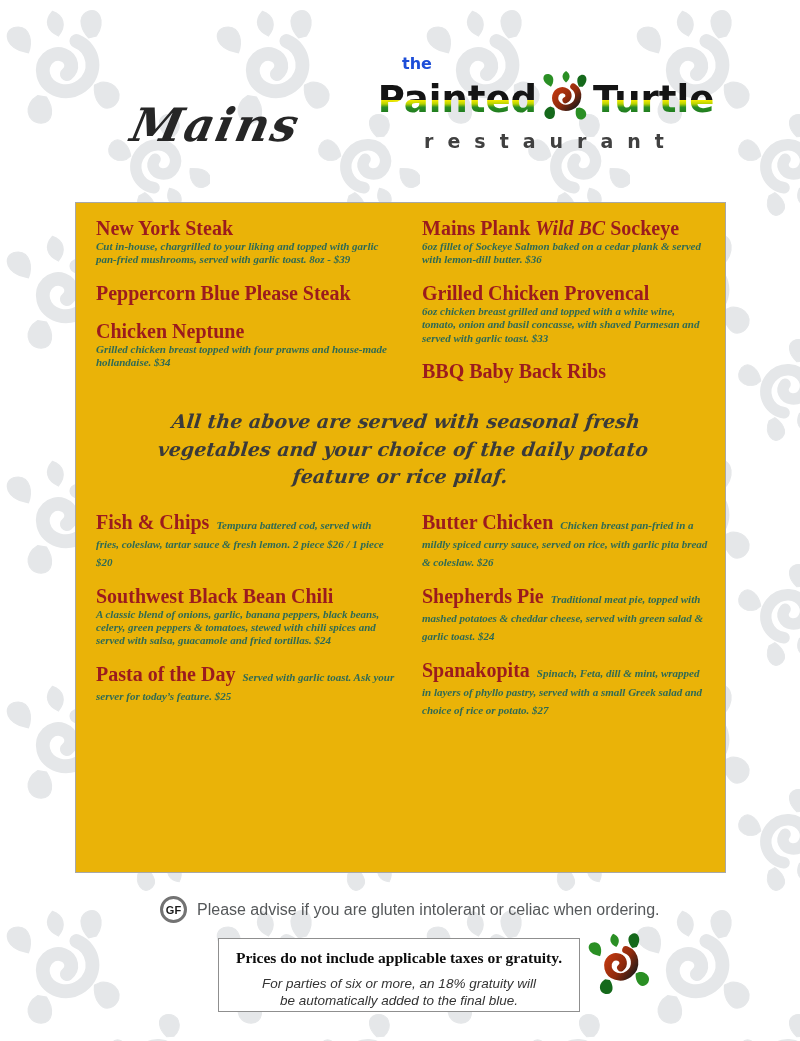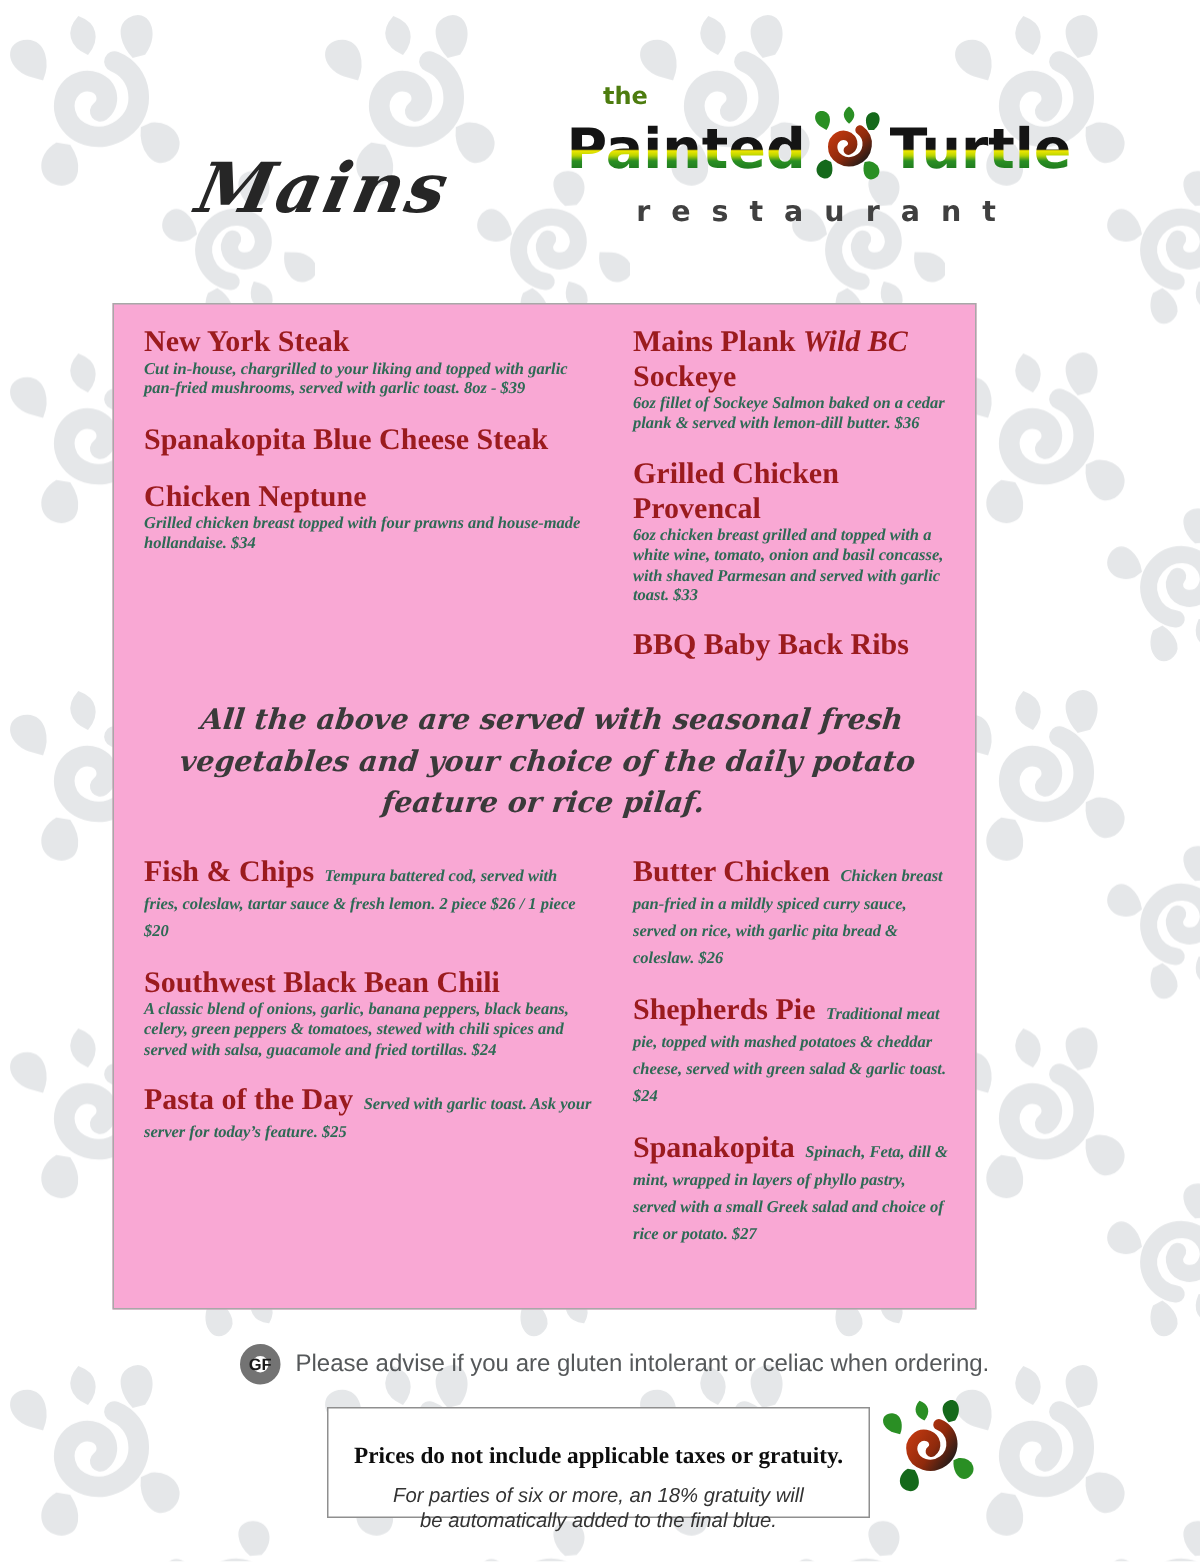--- a/index.html
+++ b/index.html
@@ -19,31 +19,31 @@
   .logo { position:absolute; left:388px; top:70px; width:316px; z-index:2; text-align:center; }
   .logo-main { display:flex; align-items:center; justify-content:center; position:relative; }
   .logo-word {
     font-family:"DejaVu Sans", sans-serif; font-weight:bold; font-size:37px; letter-spacing:0px;
     background:linear-gradient(180deg,#141414 0%,#141414 50%,#f2e800 52%,#b8d400 60%,#2a8f24 68%,#0f5c15 100%);
     -webkit-background-clip:text; background-clip:text; color:transparent;
     text-shadow:0 0 0 rgba(0,0,0,0);
   }
   .logo-the {
     position:absolute; left:14px; top:-16px;
-    font-family:"DejaVu Sans", sans-serif; font-weight:bold; font-size:16px; color:#4d7c0f;
+    font-family:"DejaVu Sans", sans-serif; font-weight:bold; font-size:16px; color:#1d4ed8;
   }
   .logo-turtle { width:52px; height:52px; margin:0 2px 6px 2px; flex:0 0 auto; }
   .logo-restaurant {
     font-family:"DejaVu Sans", sans-serif; font-weight:bold; font-size:19px; color:#404040;
     letter-spacing:14px; margin-top:2px; padding-left:10px;
   }
   
   .menu-box {
-    position:absolute; left:75px; top:202px; width:576px; height:671px; z-index:1;
-    background:#f9a8d4; border:1px solid #a8a8a8; padding:14px 16px 0 20px; overflow:hidden;
+    position:absolute; left:75px; top:202px; width:651px; height:671px; z-index:1;
+    background:#eab308; border:1px solid #a8a8a8; padding:14px 16px 0 20px; overflow:hidden;
   }
   .cols { display:grid; grid-template-columns:300px 1fr; column-gap:26px; }
   .item { margin-bottom:15px; }
   .h {
     font-family:"Liberation Serif", serif; font-weight:bold; font-size:20px; line-height:1.15;
     color:#9b1b1e;
   }
   .h .it { font-style:italic; }
   .h.inline { display:inline; margin-right:7px; }
   .d {
@@ -54,31 +54,31 @@
   .mid-note {
     font-family:"DejaVu Serif", serif; font-style:italic; font-weight:bold;
     font-size:19px; line-height:1.45; color:#3a3a3a; text-align:center;
     max-width:560px; margin:10px auto 20px auto; transform:skewX(-6deg);
   }
   
   .gf-row {
     position:absolute; left:160px; top:896px; z-index:1; display:flex; align-items:center; gap:10px;
   }
   .gf-badge {
-    width:27px; height:27px; border:8px solid #737373; border-radius:50%;
+    width:27px; height:27px; border:3px solid #737373; border-radius:50%;
     display:flex; align-items:center; justify-content:center;
     font-family:"Liberation Sans", sans-serif; font-weight:bold; font-size:11px; color:#1a1a1a;
     flex:0 0 auto;
   }
   .gf-text {
     font-family:"Liberation Sans", sans-serif; font-size:16px; color:#55585a;
   }
   .prices-box {
     position:absolute; left:218px; top:938px; width:362px; height:74px; z-index:1;
-    background:#ffffff; border:1px solid #8f8f8f; text-align:center; padding-top:23px;
+    background:#ffffff; border:1px solid #8f8f8f; text-align:center; padding-top:10px;
   }
   .prices-main {
     font-family:"Liberation Serif", serif; font-weight:bold; font-size:15.5px; color:#0d0d0d;
   }
   .prices-sub {
     font-family:Liberation Sans, sans-serif; font-style:italic; font-size:13.5px; line-height:1.25;
     color:#333; margin-top:9px;
   }
   .footer-turtle { position:absolute; left:588px; top:932px; width:62px; height:62px; z-index:1; transform:rotate(-14deg); }
 </style>
@@ -133,21 +133,21 @@
 
 <div class="menu-box">
 
   <div class="cols">
     <div>
       <div class="item">
         <div class="h">New York Steak</div>
         <div class="d">Cut in-house, chargrilled to your liking and topped with garlic pan-fried mushrooms, served with garlic toast.  8oz - $39</div>
       </div>
       <div class="item">
-        <div class="h">Spanakopita Blue Cheese Steak</div>
+        <div class="h">Peppercorn Blue Please Steak</div>
       </div>
       <div class="item">
         <div class="h">Chicken Neptune</div>
         <div class="d">Grilled chicken breast topped with four prawns and house-made hollandaise. $34</div>
       </div>
     </div>
     <div>
       <div class="item">
         <div class="h"><span>Mains Plank </span><span class="it">Wild BC</span><span> Sockeye</span></div>
         <div class="d">6oz fillet of Sockeye Salmon baked on a cedar plank &amp; served with lemon-dill butter. $36</div>

